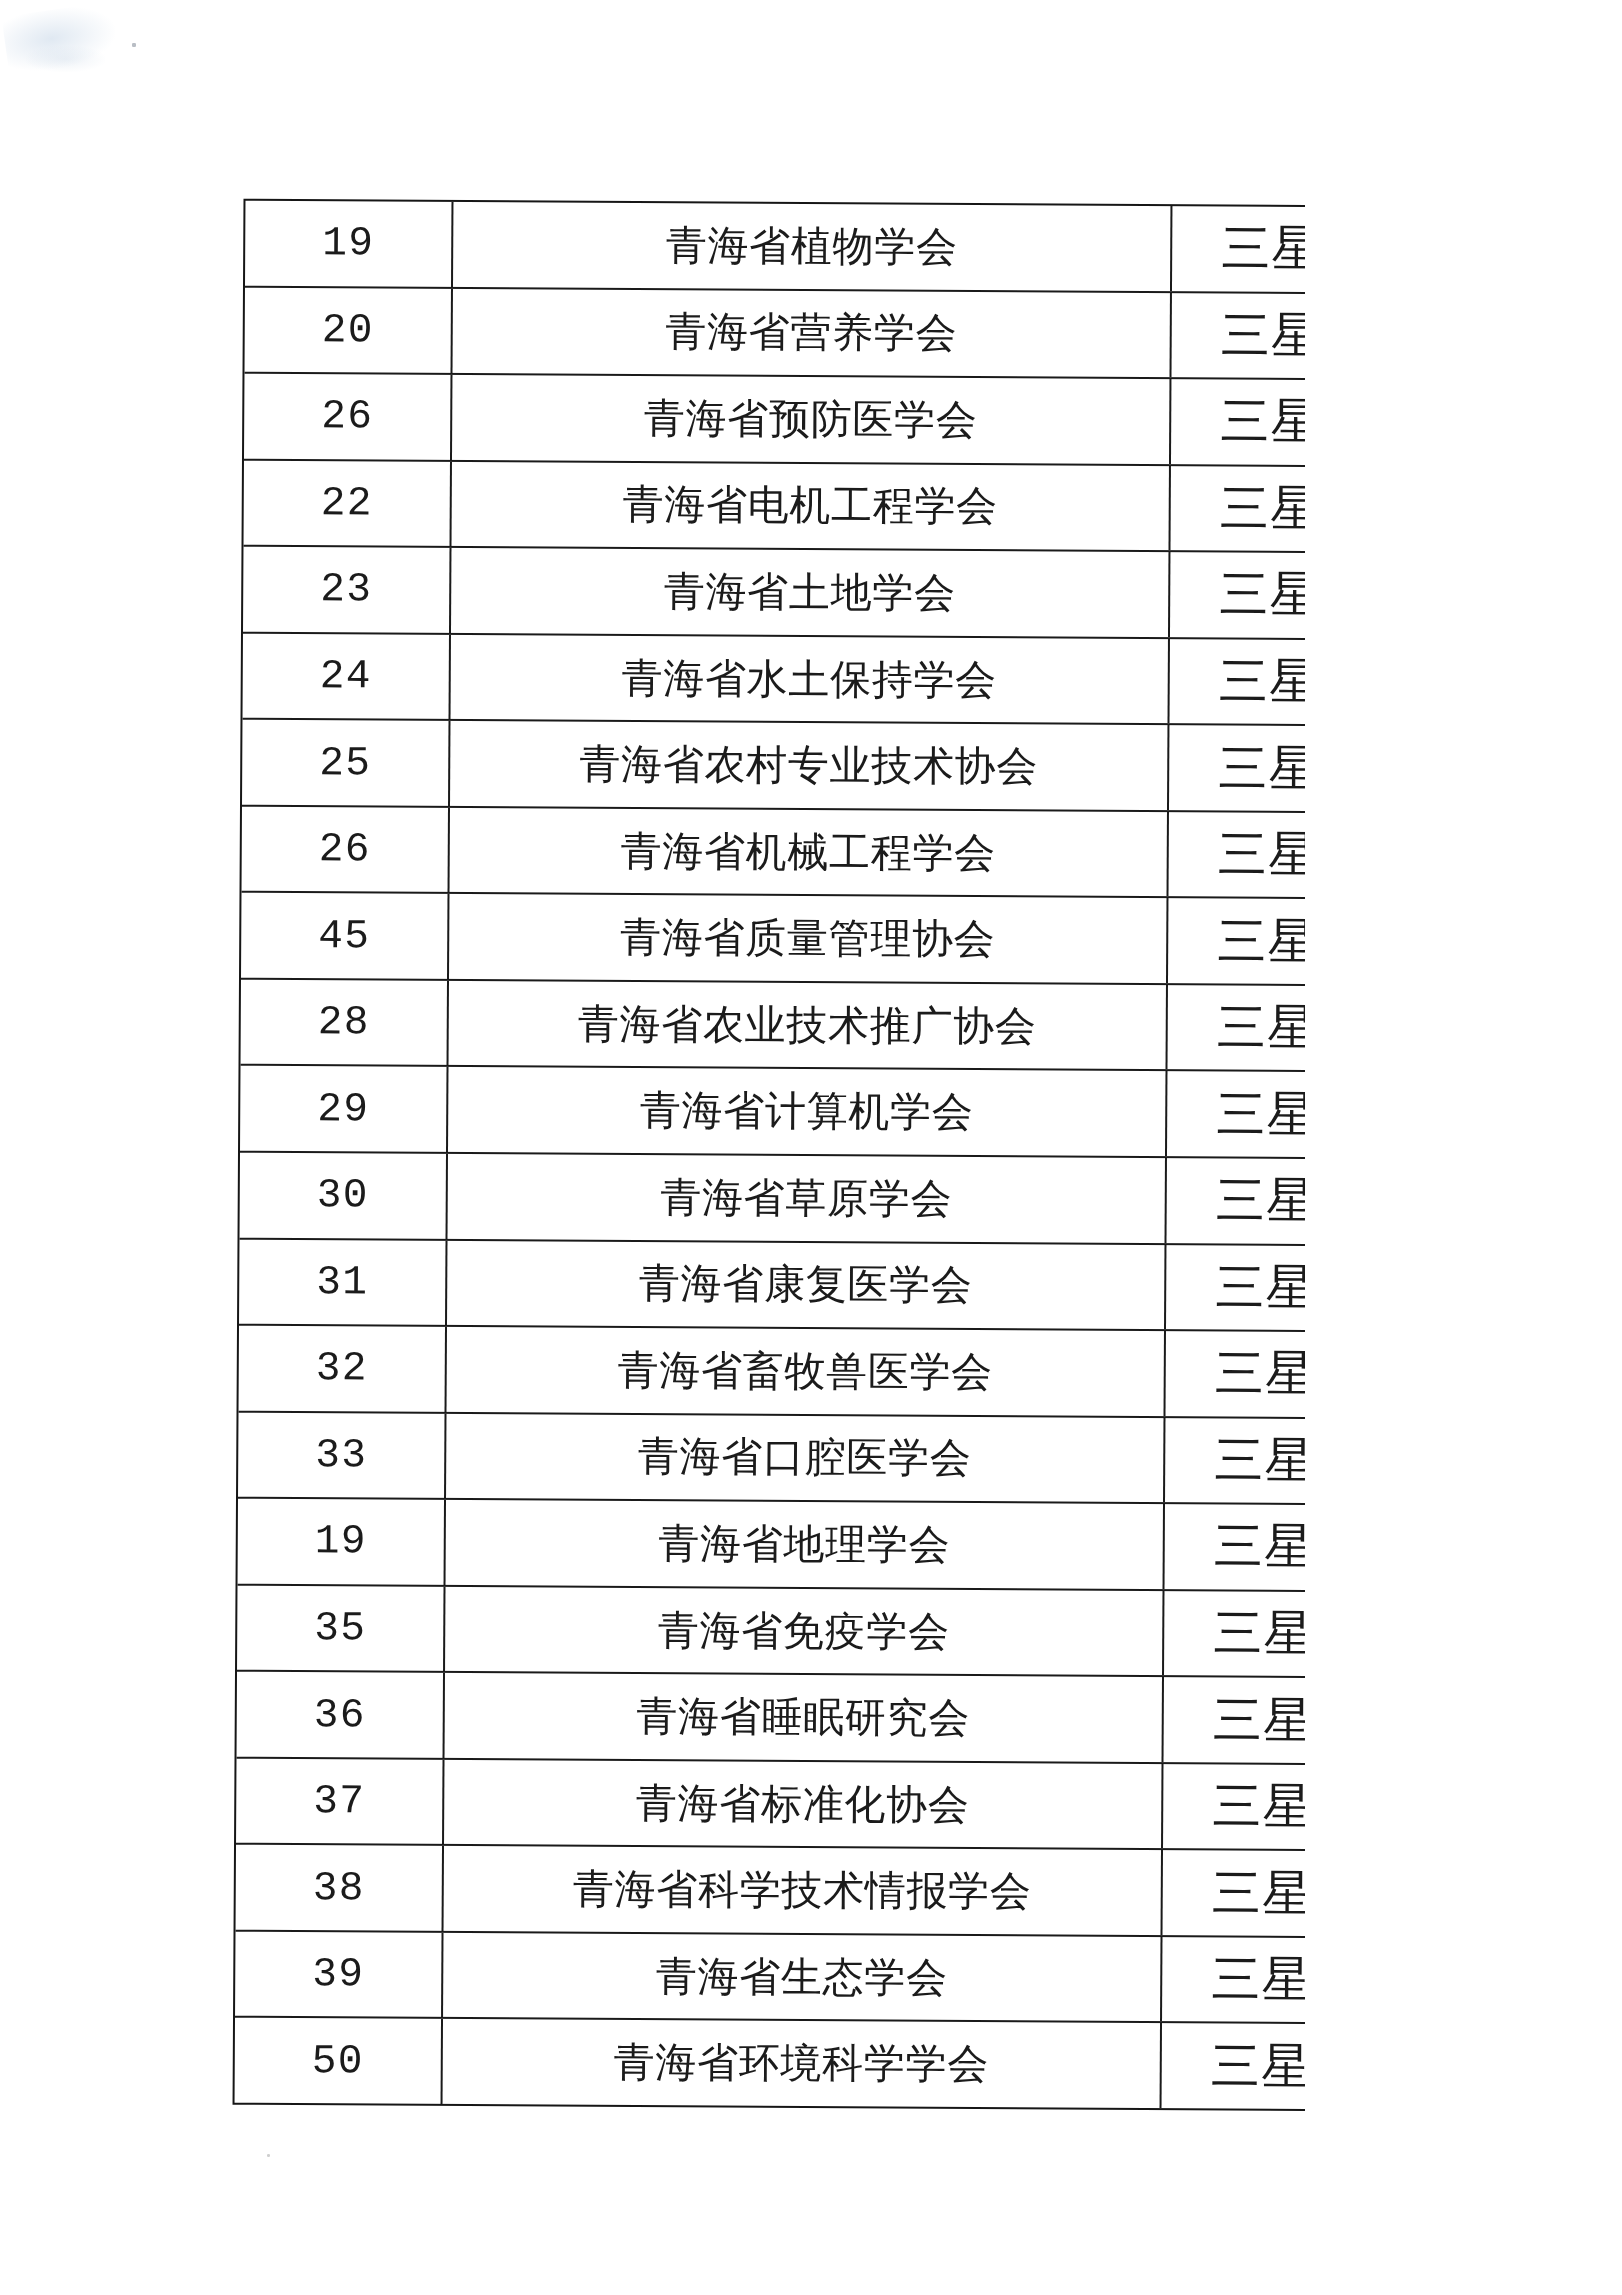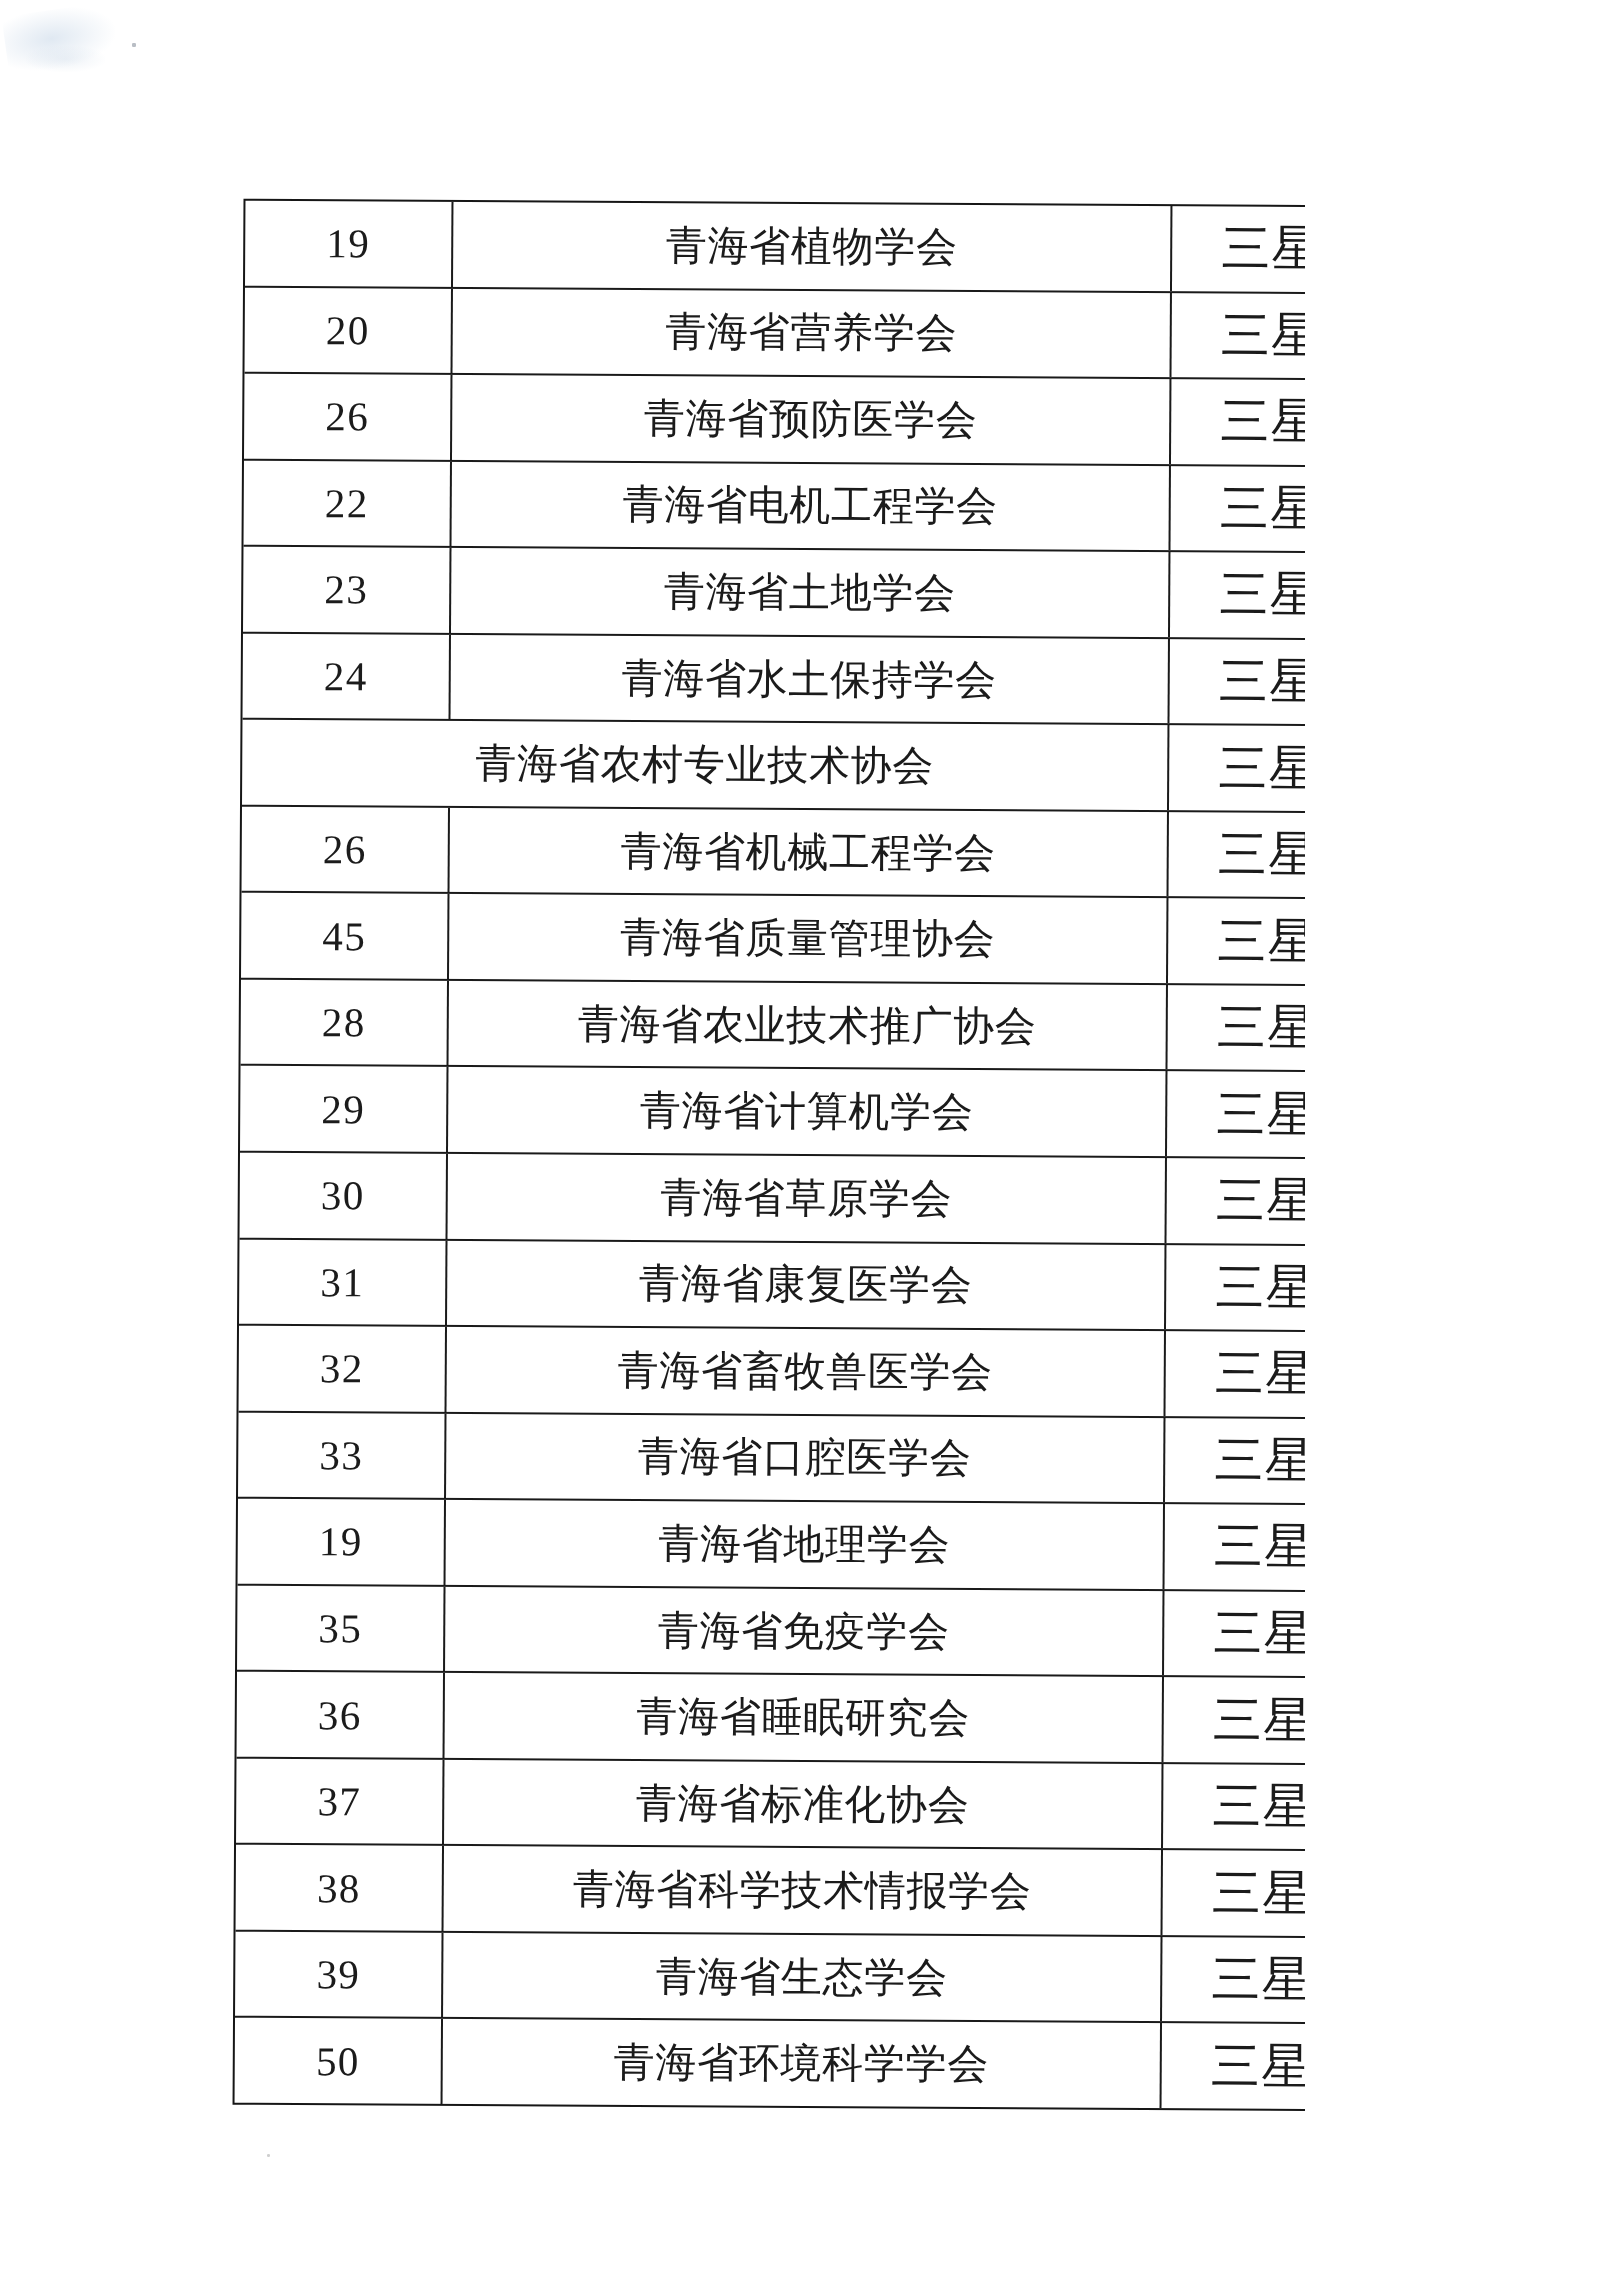--- a/index.html
+++ b/index.html
@@ -6,21 +6,21 @@
     margin: 0;
     padding: 0;
     background: #ffffff;
   }
   .page {
     position: relative;
     width: 1305px;
     height: 2295px;
     background: #ffffff;
     overflow: hidden;
-    font-family: Liberation Serif, serif;
+    font-family: Liberation Mono, monospace;
   }
   
   .smudge {
     position: absolute;
     left: 5.2px;
     top: 9.2px;
     width: 111px;
     height: 59px;
     background: radial-gradient(ellipse at 42% 48%, rgba(198,214,231,0.55), rgba(198,214,231,0.0) 72%);
     transform: rotate(-8deg);
@@ -135,20 +135,21 @@
         <div class="cell cell-num">23</div>
         <div class="cell cell-name">青海省土地学会</div>
         <div class="cell cell-star">三星</div>
       </div>
       <div class="row">
         <div class="cell cell-num">24</div>
         <div class="cell cell-name">青海省水土保持学会</div>
         <div class="cell cell-star">三星</div>
       </div>
       <div class="row">
+        <div class="cell cell-num">25</div>
         <div class="cell cell-name">青海省农村专业技术协会</div>
         <div class="cell cell-star">三星</div>
       </div>
       <div class="row">
         <div class="cell cell-num">26</div>
         <div class="cell cell-name">青海省机械工程学会</div>
         <div class="cell cell-star">三星</div>
       </div>
       <div class="row">
         <div class="cell cell-num">45</div>

